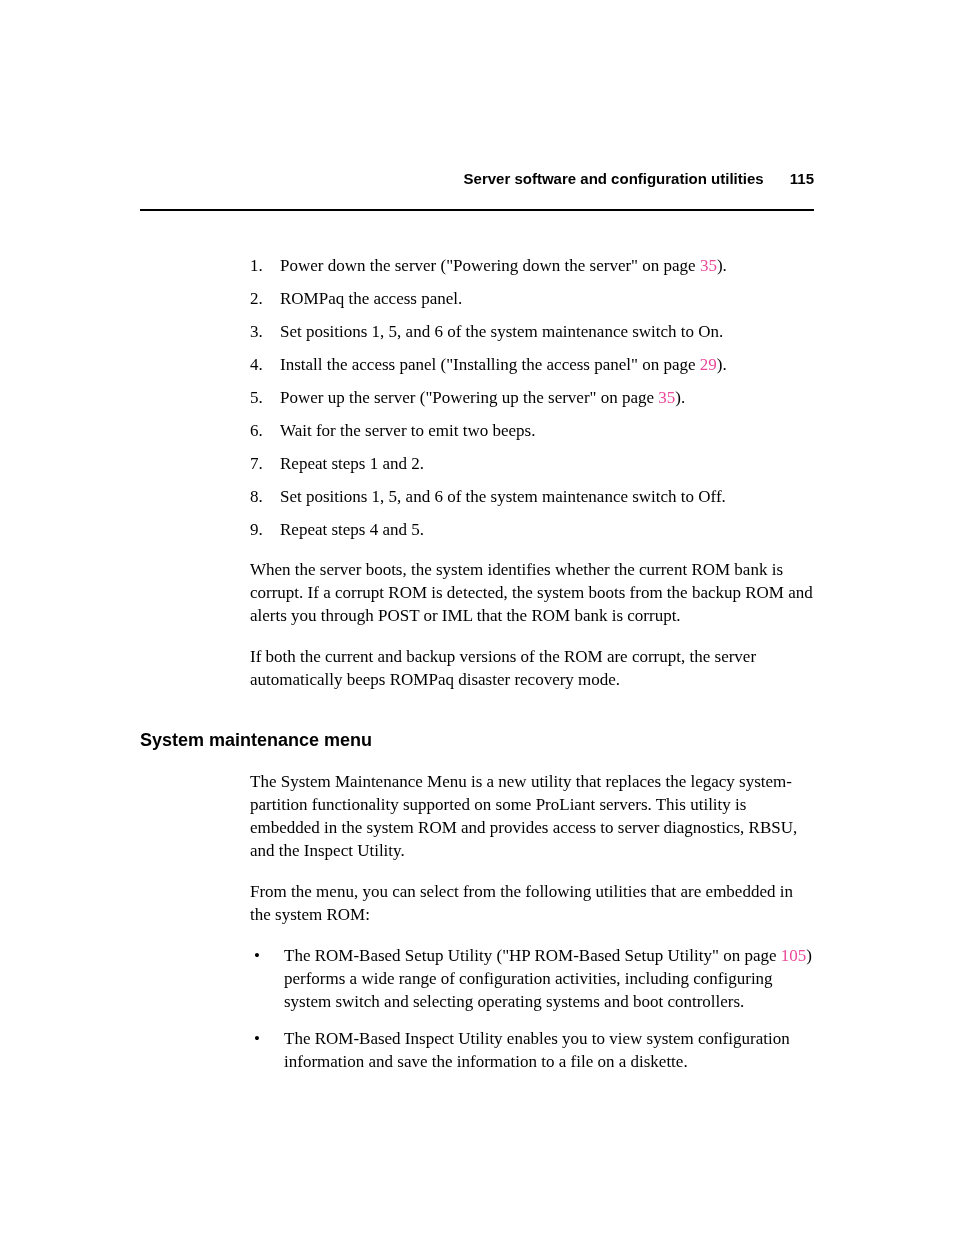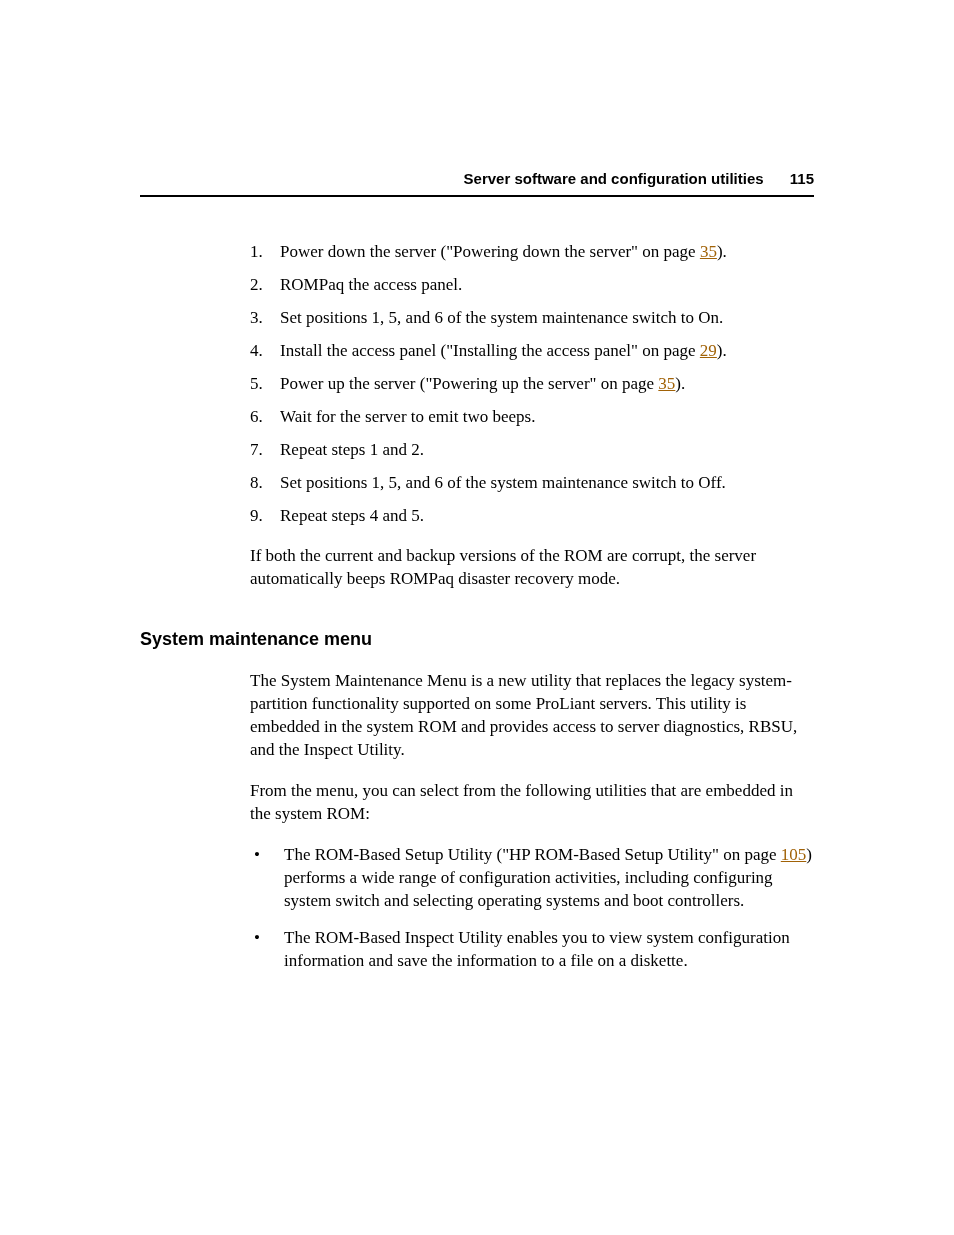--- a/index.html
+++ b/index.html
@@ -10,21 +10,21 @@
     color: #000000;
     width: 954px;
     height: 1235px;
     position: relative;
   }
   .page {
     padding: 170px 140px 0 140px;
   }
   .header-line {
     border-bottom: 2px solid #000;
-    padding-bottom: 8px;
+    padding-bottom: 22px;
     margin-bottom: 44px;
     text-align: right;
     font-family: Arial, Helvetica, sans-serif;
     font-size: 15px;
     font-weight: bold;
   }
   .header-line .title {
     margin-right: 22px;
   }
   .content {
@@ -52,22 +52,21 @@
   .h2 {
     font-family: Arial, Helvetica, sans-serif;
     font-weight: bold;
     font-size: 18px;
     margin: 38px 0 20px 0;
   }
   .bold {
     font-weight: bold;
   }
   .link {
-    color: #a16207;
-    text-decoration: underline;
+    color: #ec4899;
     cursor: pointer;
   }
   .bullets {
     margin: 10px 0;
   }
   .bullets .row {
     display: flex;
     margin-bottom: 14px;
   }
   .bullets .dot {
@@ -128,20 +127,21 @@
       <div class="row">
         <div class="num">8.</div>
         <div class="txt">Set positions 1, 5, and 6 of the system maintenance switch to Off.</div>
       </div>
       <div class="row">
         <div class="num">9.</div>
         <div class="txt">Repeat steps 4 and 5.</div>
       </div>
     </div>
 
+    <div class="para">When the server boots, the system identifies whether the current ROM bank is corrupt. If a corrupt ROM is detected, the system boots from the backup ROM and alerts you through POST or IML that the ROM bank is corrupt.</div>
     <div class="para">If both the current and backup versions of the ROM are corrupt, the server automatically beeps ROMPaq disaster recovery mode.</div>
   </div>
 
   <div class="h2">System maintenance menu</div>
 
   <div class="content">
     <div class="para">The System Maintenance Menu is a new utility that replaces the legacy system-partition functionality supported on some ProLiant servers. This utility is embedded in the system ROM and provides access to server diagnostics, RBSU, and the Inspect Utility.</div>
 
 
     <div class="para">From the menu, you can select from the following utilities that are embedded in the system ROM:</div>

